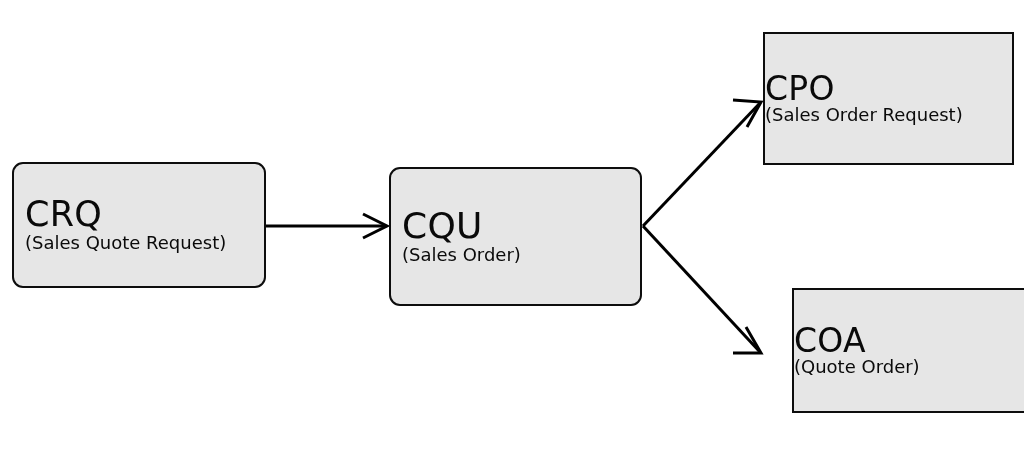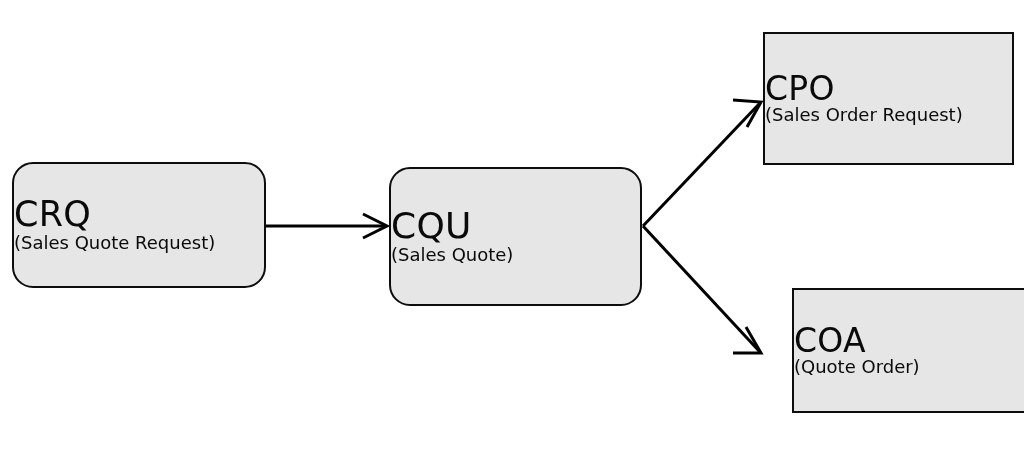--- a/index.html
+++ b/index.html
@@ -29,21 +29,22 @@
     background: #e6e6e6;
     border: 2.5px solid #0d0d0d;
     display: flex;
     flex-direction: column;
     align-items: flex-start;
     justify-content: center;
     text-align: center;
     color: #0a0a0a;
   }
   .node.rounded {
-    border-radius: 21px;
+    border-radius: 11px;
+    padding-left: 11px;
   }
   .node.rect {
     border-radius: 0;
   }
   .node-code {
     font-size: 35px;
     line-height: 1.02;
     letter-spacing: 0.3px;
     font-weight: 400;
   }
@@ -85,21 +86,21 @@
     </g>
   </svg>
 
   <div class="node rounded" id="node-crq">
     <div class="node-code">CRQ</div>
     <div class="node-desc">(Sales Quote Request)</div>
   </div>
 
   <div class="node rounded" id="node-cqu">
     <div class="node-code">CQU</div>
-    <div class="node-desc">(Sales Quote)</div>
+    <div class="node-desc">(Sales Order)</div>
   </div>
 
   <div class="node rect" id="node-cpo">
     <div class="node-code">CPO</div>
     <div class="node-desc">(Sales Order Request)</div>
   </div>
 
   <div class="node rect" id="node-coa">
     <div class="node-code">COA</div>
     <div class="node-desc">(Quote Order)</div>

